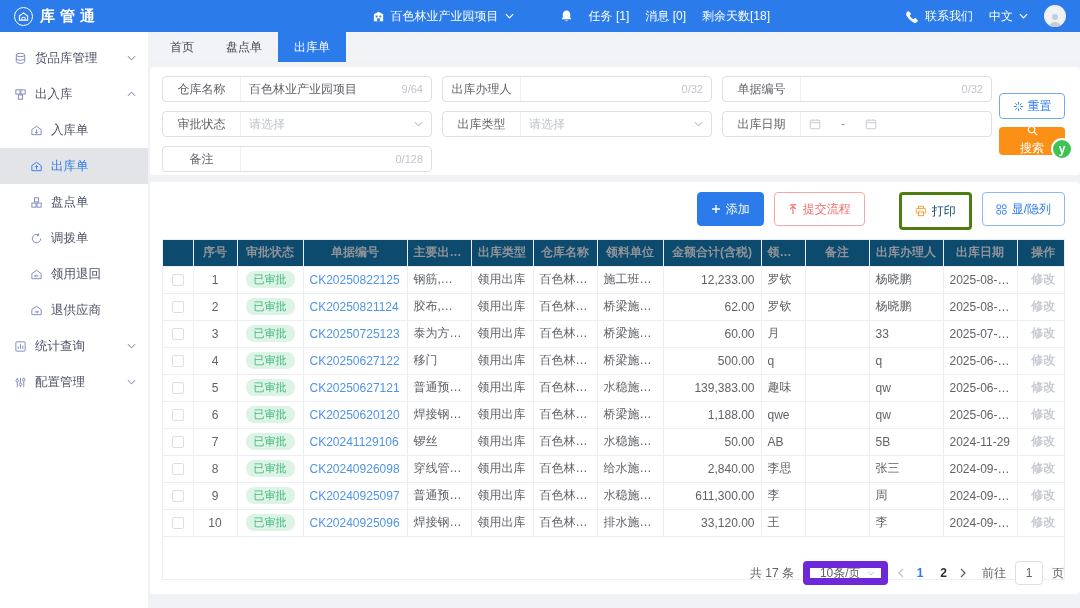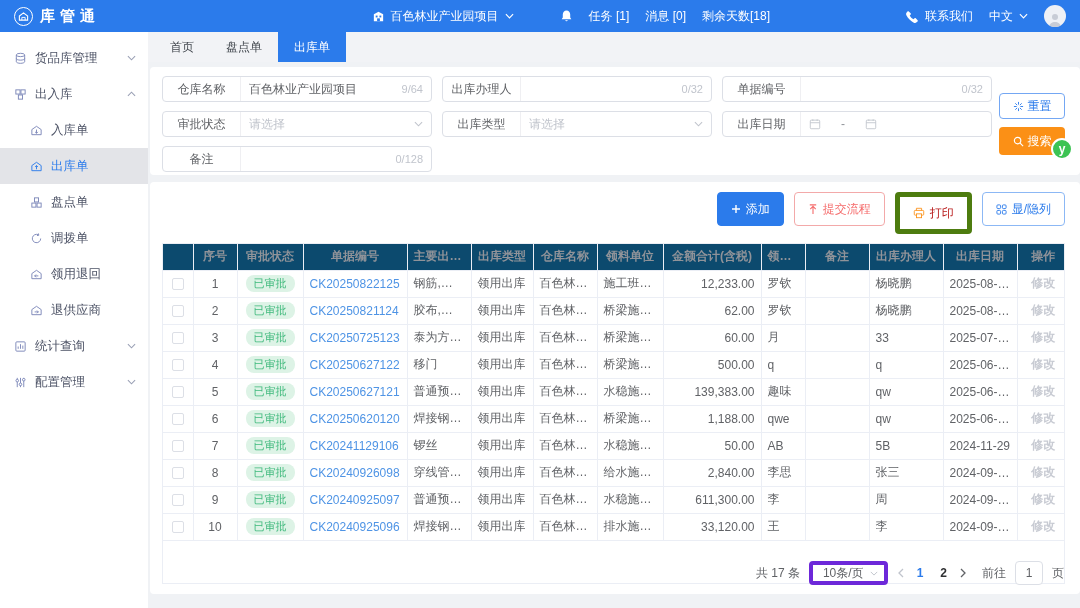--- a/index.html
+++ b/index.html
@@ -50,34 +50,34 @@
   .counter { color:#c0c4cc; font-size:11px; flex:none; }
   .placeholder { color:#c0c4cc; flex:1; }
   .chev-gray { color:#c0c4cc; flex:none; display:flex; }
   .cal-icon { color:#c0c4cc; display:flex; }
   .date-sep { color:#909399; margin:0 14px; }
   .filter-btns { position:absolute; top:26px; right:15px; width:66px; }
   .btn-reset { width:66px; height:26px; background:#fff; border:1px solid #74a7f3; border-radius:4px;
     color:#2b7beb; display:flex; align-items:center; justify-content:center; gap:4px; cursor:pointer; font-size:12px; }
   .btn-search { position:relative; margin-top:8px; width:66px; height:28px; background:#fb9016; border:none;
     border-radius:4px; color:#fff; display:flex; align-items:center; justify-content:center; gap:4px;
-    cursor:pointer; font-size:12px; }
+    cursor:pointer; font-size:12px;flex-direction:column; }
   .assist-badge { position:absolute; right:-8px; bottom:-5px; width:22px; height:22px; border-radius:50%;
     background:#3cc353; border:2px solid #fff; color:#fff; font-weight:bold; font-size:12px;
     display:flex; align-items:center; justify-content:center; cursor:pointer; }
 
   
   .table-panel { position:relative; margin:7px 0 0 2px; background:#fff; border-radius:4px; height:412px;
     padding:10px 15px 0 12px; }
   .toolbar { display:flex; justify-content:flex-end; gap:10px; margin-bottom:9px; }
   .tbtn { height:28px; border-radius:4px; padding:16px 13px; display:flex; align-items:center; gap:5px;
     cursor:pointer; font-size:12px; background:#fff; }
   .tbtn.add { background:#2b7beb; color:#fff; border:1px solid #2b7beb; }
   .tbtn.submit { border:1px solid #f3a9a9; color:#f56c6c; }
-  .tbtn.print { border:5px solid #4d7c0f; color:#b91c1c; }
+  .tbtn.print { border:3px solid #4d7c0f; color:#0c4a6e;margin-left:24px; }
   .tbtn.cols { border:1px solid #8cb8f5; color:#2b7beb; }
 
   .table-wrap { border:1px solid #ebeef5; height:341px; overflow:hidden; }
   table { border-collapse:collapse; width:100%; table-layout:fixed; }
   th, td { border-right:1px solid #ebeef5; border-bottom:1px solid #ebeef5; height:27px;
     padding:0 6px; font-size:12px; overflow:hidden; white-space:nowrap; text-overflow:ellipsis; }
   th:last-child, td:last-child { border-right:none; }
   th { color:#909399; font-weight:bold; text-align:center; height:26px; background:#0c4a6e; }
   td { color:#606266; text-align:left; }
   td:nth-child(1), td:nth-child(2), td:nth-child(3), td:nth-child(14) { text-align:center; }
@@ -88,21 +88,21 @@
   .checkbox { display:inline-block; width:12px; height:12px; border:1px solid #dcdfe6; border-radius:2px;
     background:#fff; vertical-align:middle; cursor:pointer; }
   .badge { display:inline-block; background:#ddf3e6; color:#3fb97c; border-radius:8px;
     padding:2px 8px; font-size:11px; line-height:1.2; }
   .doclink { color:#4f94e5; cursor:pointer; text-decoration:none; }
   .modify { color:#c8cbd3; cursor:pointer;font-weight:bold; }
 
   
   .pagination { position:absolute; right:16px; bottom:9px; display:flex; align-items:center; gap:9px;
     color:#606266; font-size:12px; }
-  .psize { border:4px solid #6d28d9; border-radius:4px; height:24px; padding:0 6px 0 10px;
+  .psize { border:7px solid #6d28d9; border-radius:4px; height:24px; padding:0 6px 0 10px;
     display:flex; align-items:center; gap:6px; color:#606266; cursor:pointer; }
   .pbtn { cursor:pointer; display:flex; align-items:center; color:#606266; }
   .pbtn.prev { color:#c0c4cc; }
   .pnum { cursor:pointer; padding:0 4px; font-weight:bold; color:#303133; }
   .pnum.current { color:#2b7beb; }
   .goto-input { width:28px; height:24px; border:1px solid #dcdfe6; border-radius:4px; text-align:center;
     font:inherit; color:#606266; outline:none; }
   svg { display:block; }
 </style>
 </head>

